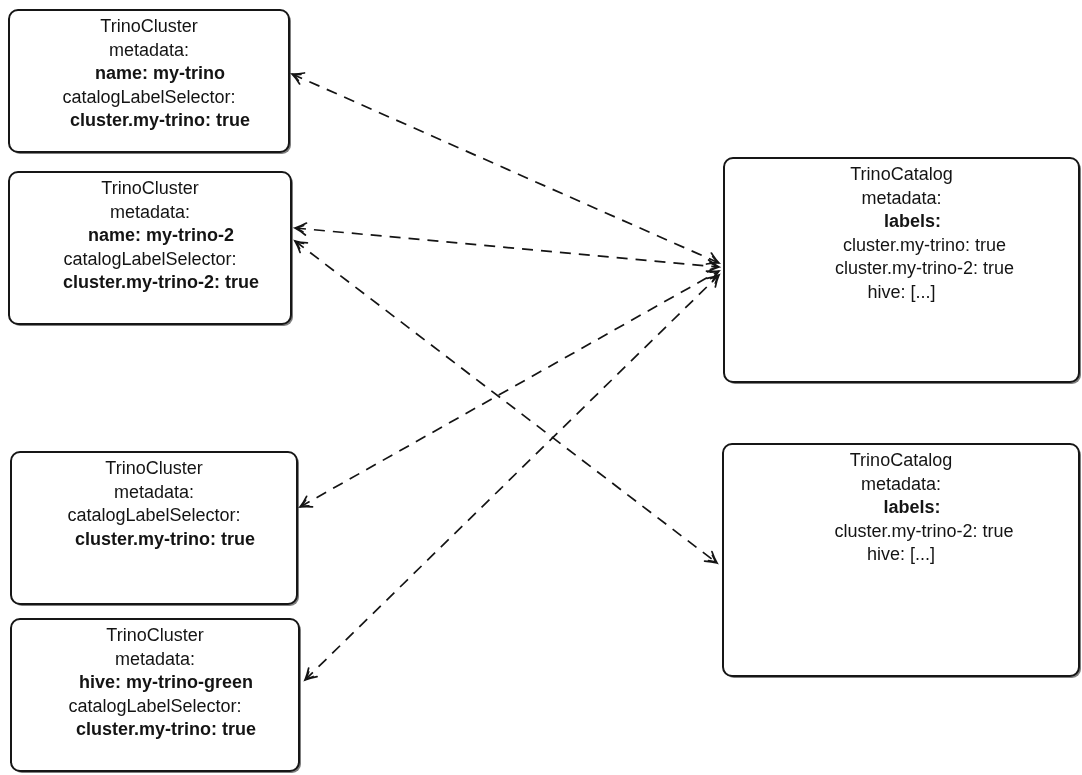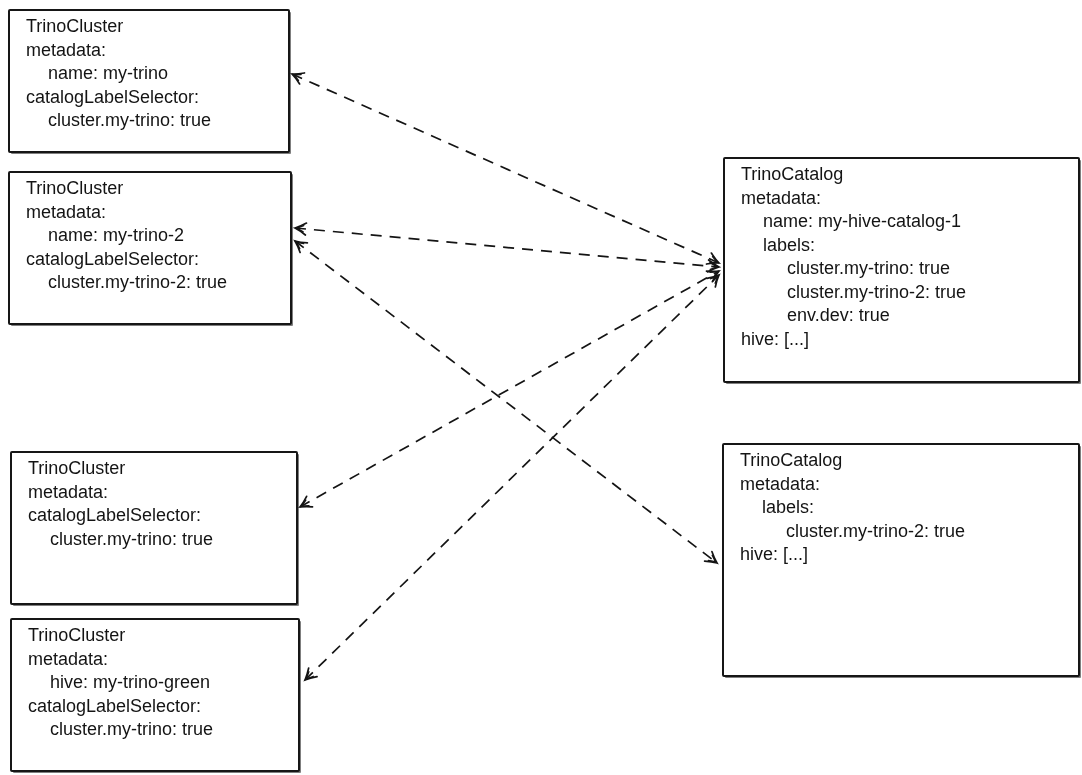--- a/index.html
+++ b/index.html
@@ -19,33 +19,34 @@
   .edges-layer {
     position: absolute;
     left: 0;
     top: 0;
     width: 1082px;
     height: 775px;
   }
   .node {
     position: absolute;
     border: 2px solid #161616;
-    border-radius: 2px;
+    border-radius: 10px;
     background: #ffffff;
     box-shadow: 2px 2px 0 -1px rgba(22,22,22,0.55);
     padding: 4px 16px;
     box-sizing: border-box;
+    text-align: center;
   }
   .node .ln {
     font-size: 18px;
     line-height: 23.5px;
     white-space: pre;
     color: #141414;
   }
-  .node .ln.i1 { padding-left: 22px; }
+  .node .ln.i1 { padding-left: 22px; font-weight: bold; }
   .node .ln.i2 { padding-left: 46px; }
 </style>
 </head>
 <body>
 
 <div class="stage">
 
   <svg class="edges-layer" width="1082" height="775" viewBox="0 0 1082 775" xmlns="http://www.w3.org/2000/svg">
     <defs>
       <marker id="ah" markerWidth="19" markerHeight="17" refX="14" refY="8" orient="auto-start-reverse" markerUnits="userSpaceOnUse">
@@ -89,25 +90,23 @@
     <div class="ln i0">TrinoCluster</div>
     <div class="ln i0">metadata:</div>
     <div class="ln i1">hive: my-trino-green</div>
     <div class="ln i0">catalogLabelSelector:</div>
     <div class="ln i1">cluster.my-trino: true</div>
   </div>
 
   <div class="node" style="left:723px; top:157px; width:357px; height:226px;">
     <div class="ln i0">TrinoCatalog</div>
     <div class="ln i0">metadata:</div>
-    <div class="ln i1">name: my-hive-catalog-1</div>
     <div class="ln i1">labels:</div>
     <div class="ln i2">cluster.my-trino: true</div>
     <div class="ln i2">cluster.my-trino-2: true</div>
-    <div class="ln i2">env.dev: true</div>
     <div class="ln i0">hive: [...]</div>
   </div>
 
   <div class="node" style="left:722px; top:443px; width:358px; height:234px;">
     <div class="ln i0">TrinoCatalog</div>
     <div class="ln i0">metadata:</div>
     <div class="ln i1">labels:</div>
     <div class="ln i2">cluster.my-trino-2: true</div>
     <div class="ln i0">hive: [...]</div>
   </div>

